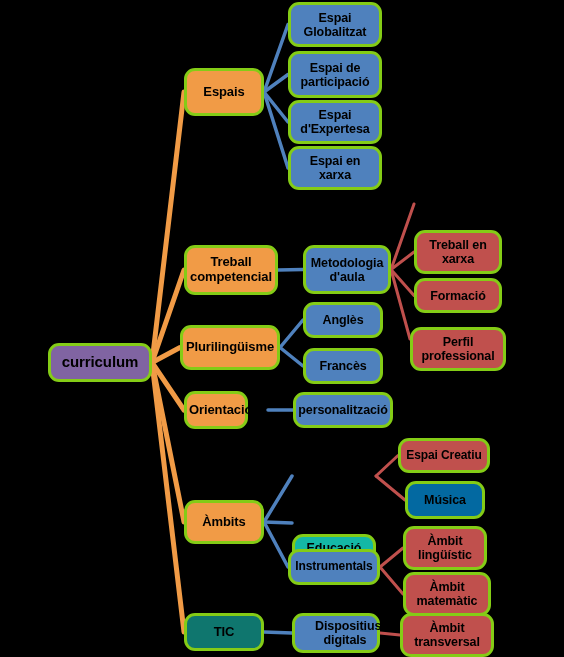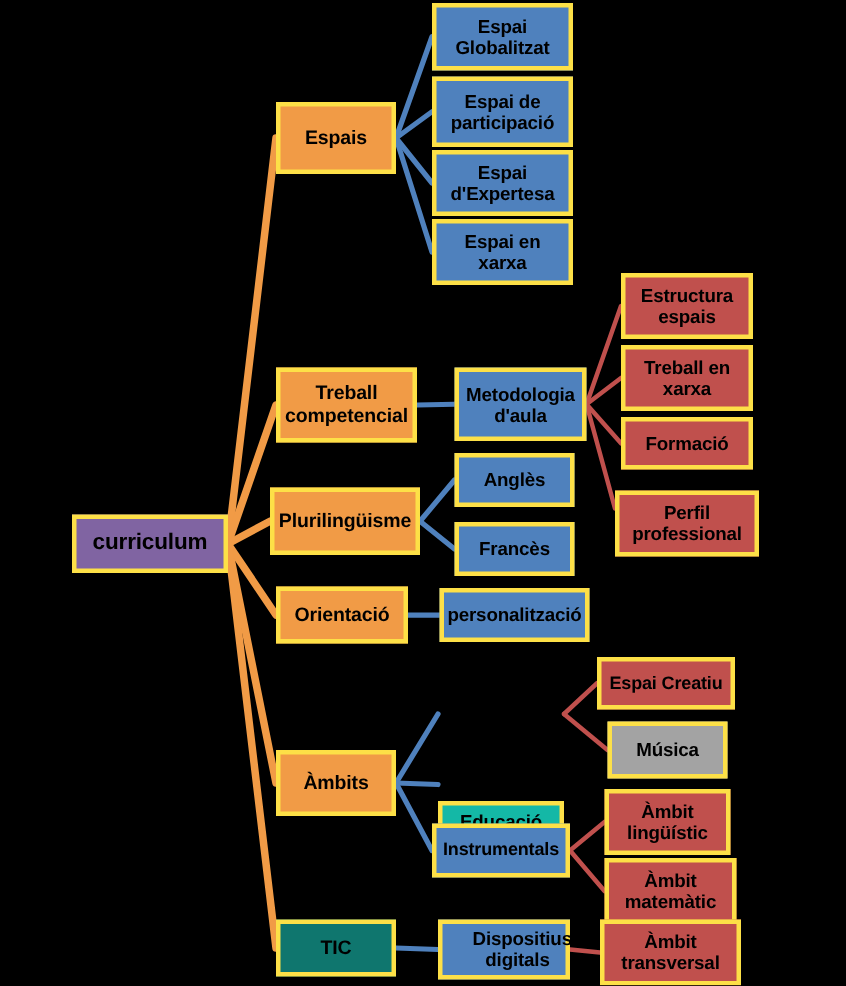--- a/index.html
+++ b/index.html
@@ -22,22 +22,22 @@
     width: 564px;
     height: 657px;
   }
   .node {
     position: absolute;
     box-sizing: border-box;
     display: flex;
     align-items: center;
     justify-content: center;
     text-align: center;
-    border-radius: 0;
-    border: 3px solid #fde047;
+    border-radius: 11px;
+    border: 3px solid #84cc16;
     color: #000000;
     font-weight: bold;
     line-height: 1.12;
     letter-spacing: -0.1px;
     z-index: 5;
     padding: 0 2px;
   }
   .node span {
     display: block;
     width: 100%;
@@ -87,21 +87,21 @@
     <div class="node node-l1" style="left: 184px; top: 68px; width: 80px; height: 48px; font-size: 13px; background: rgb(241, 155, 70);">
       <span>Espais</span>
     </div>
     <div class="node node-l1" style="left: 184px; top: 245px; width: 94px; height: 50px; font-size: 13px; background: rgb(241, 155, 70);">
       <span>Treball
 competencial</span>
     </div>
     <div class="node node-l1" style="left: 180px; top: 325px; width: 100px; height: 45px; font-size: 13px; background: rgb(241, 155, 70);">
       <span>Plurilingüisme</span>
     </div>
-    <div class="node node-l1" style="left: 184px; top: 391px; width: 88px; height: 38px; font-size: 13px; background: rgb(241, 155, 70);">
+    <div class="node node-l1" style="left: 184px; top: 391px; width: 64px; height: 38px; font-size: 13px; background: rgb(241, 155, 70);">
       <span>Orientació</span>
     </div>
     <div class="node node-l1" style="left: 184px; top: 500px; width: 80px; height: 44px; font-size: 13px; background: rgb(241, 155, 70);">
       <span>Àmbits</span>
     </div>
     <div class="node node-l1" style="left: 184px; top: 613px; width: 80px; height: 38px; font-size: 13px; background: #0f766e;">
       <span>TIC</span>
     </div>
     <div class="node node-l2" style="left: 288px; top: 2px; width: 94px; height: 45px; font-size: 12.5px; background: rgb(79, 129, 189);">
       <span>Espai
@@ -136,39 +136,35 @@
       <span>Educació
 física</span>
     </div>
     <div class="node node-l2" style="left: 288px; top: 549px; width: 92px; height: 36px; font-size: 12px; background: rgb(79, 129, 189);">
       <span>Instrumentals</span>
     </div>
     <div class="node node-l2" style="left: 292px; top: 613px; width: 88px; height: 40px; font-size: 12.5px; background: rgb(79, 129, 189); padding-left: 20px;">
       <span>Dispositius
 digitals</span>
     </div>
-    <div class="node node-l3" style="left: 414px; top: 182px; width: 88px; height: 44px; font-size: 12.5px; background: rgb(192, 80, 77);">
-      <span>Estructura
-espais</span>
-    </div>
     <div class="node node-l3" style="left: 414px; top: 230px; width: 88px; height: 44px; font-size: 12.5px; background: rgb(192, 80, 77);">
       <span>Treball en
 xarxa</span>
     </div>
     <div class="node node-l3" style="left: 414px; top: 278px; width: 88px; height: 35px; font-size: 12.5px; background: rgb(192, 80, 77);">
       <span>Formació</span>
     </div>
     <div class="node node-l3" style="left: 410px; top: 327px; width: 96px; height: 44px; font-size: 12.5px; background: rgb(192, 80, 77);">
       <span>Perfil
 professional</span>
     </div>
     <div class="node node-l3" style="left: 398px; top: 438px; width: 92px; height: 35px; font-size: 12px; background: rgb(192, 80, 77);">
       <span>Espai Creatiu</span>
     </div>
-    <div class="node node-l3" style="left: 405px; top: 481px; width: 80px; height: 38px; font-size: 12.5px; background: #a3a3a3;">
+    <div class="node node-l3" style="left: 405px; top: 481px; width: 80px; height: 38px; font-size: 12.5px; background: #0369a1;">
       <span>Música</span>
     </div>
     <div class="node node-l3" style="left: 403px; top: 526px; width: 84px; height: 44px; font-size: 12.5px; background: rgb(192, 80, 77);">
       <span>Àmbit
 lingüístic</span>
     </div>
     <div class="node node-l3" style="left: 403px; top: 572px; width: 88px; height: 44px; font-size: 12.5px; background: rgb(192, 80, 77);">
       <span>Àmbit
 matemàtic</span>
     </div>

